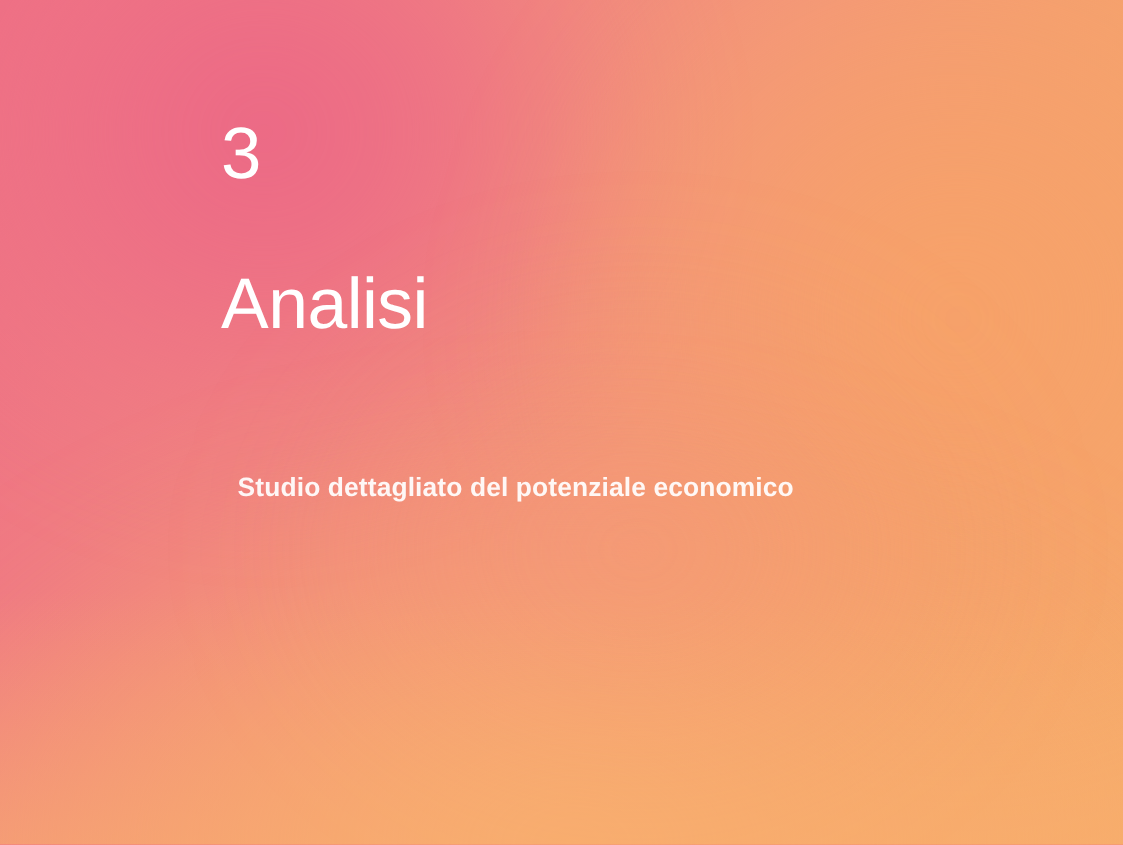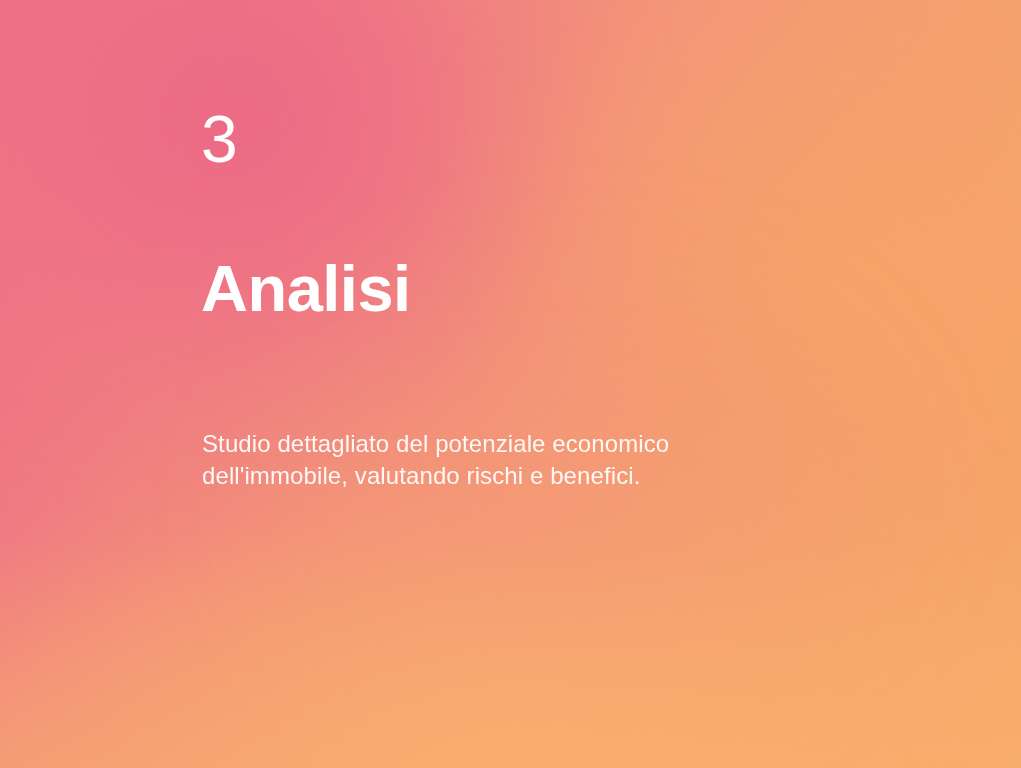--- a/index.html
+++ b/index.html
@@ -120,42 +120,42 @@
     font-size: 66px;
     font-weight: 300;
     line-height: 1;
     color: #ffffff;
     letter-spacing: 0.5px;
     white-space: nowrap;
   }
 
   .slide-title {
     position: absolute;
-    top: 253px;
+    top: 240px;
     left: 0;
     width: 700px;
     font-size: 65px;
-    font-weight: 700;
+    font-weight: 400;
     line-height: 72px;
     color: #ffffff;
     letter-spacing: -0.5px;
   }
 
   .slide-title .title-line {
     display: block;
     white-space: nowrap;
   }
 
   .slide-subtitle {
     position: absolute;
     top: 428px;
-    left: 1px;
+    left: 15px;
     width: 640px;
     font-size: 24px;
-    font-weight: 400;
+    font-weight: 700;
     line-height: 32px;
     color: rgba(255, 255, 255, 0.93);
     letter-spacing: 0.1px;
   }
 
   .slide-subtitle .subtitle-line {
     display: block;
     white-space: nowrap;
   }
 </style>
@@ -173,17 +173,16 @@
   <div class="content">
 
     <div class="section-number">3</div>
 
     <h1 class="slide-title">
       <span class="title-line">Analisi</span>
     </h1>
 
     <p class="slide-subtitle">
       <span class="subtitle-line">Studio dettagliato del potenziale economico</span>
-      <span class="subtitle-line">dell'immobile, valutando rischi e benefici.</span>
     </p>
 
   </div>
 </div>
 
 </body></html>

